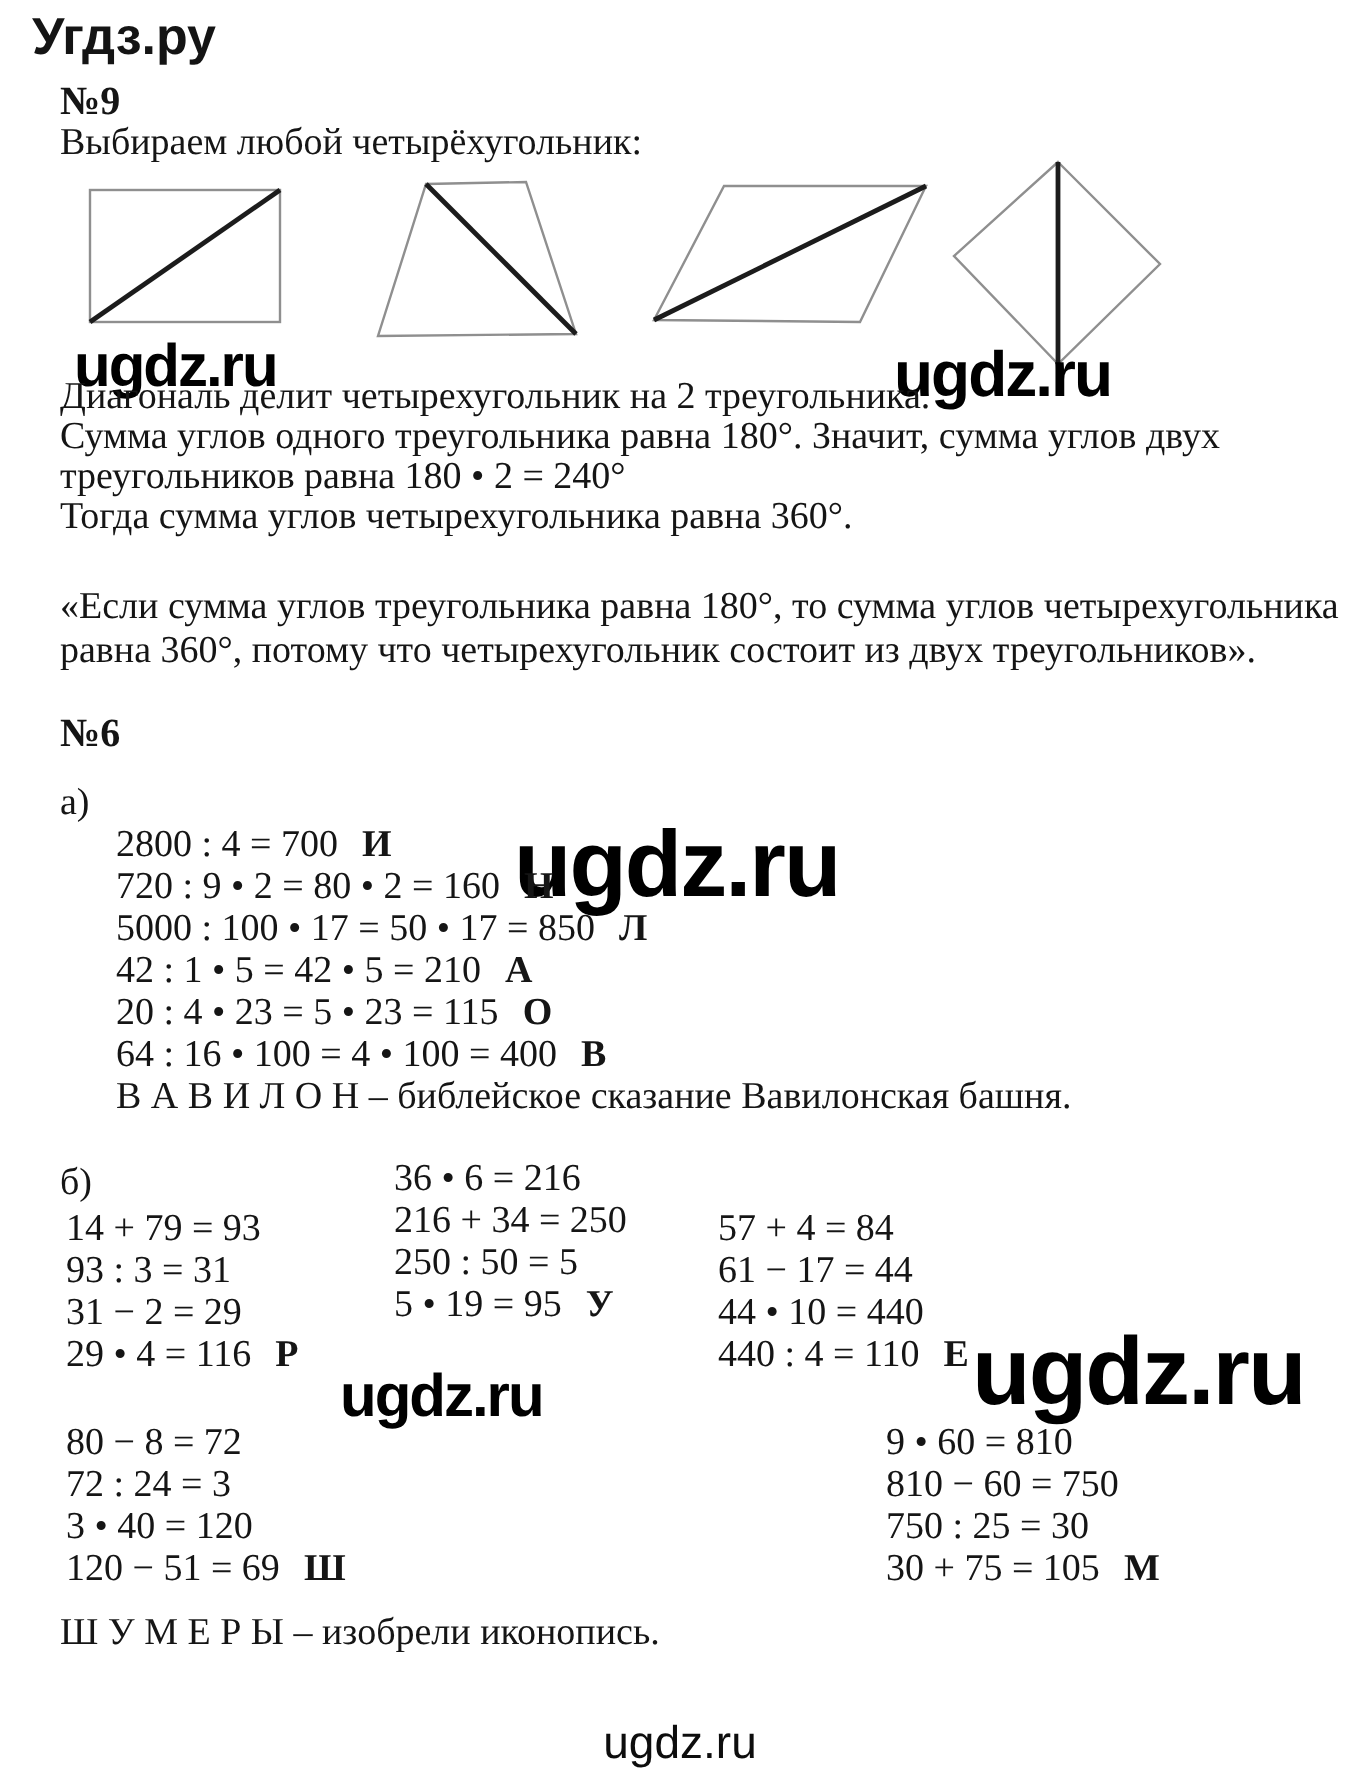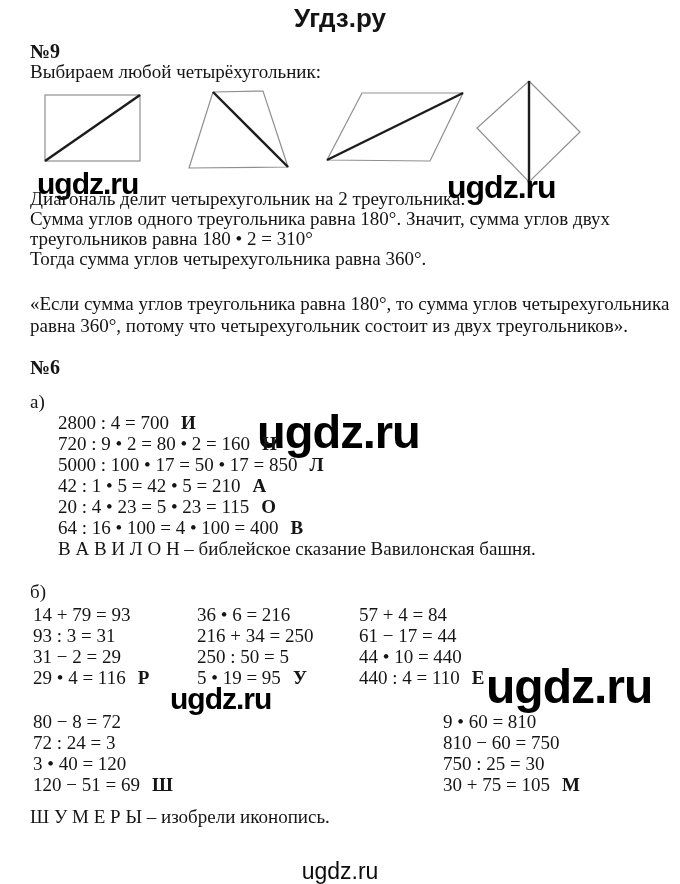--- a/index.html
+++ b/index.html
@@ -44,21 +44,21 @@
     color: #0d0d0d;
     letter-spacing: 0px;
   }
   svg { display: block; }
 </style>
 </head>
 <body>
 
 <div class="page">
 
-  <div class="abs site-logo" style="left:0; right:0; top:3px; text-align:center;">Угдз.ру</div>
+  <div class="abs site-logo" style="left:0; right:0; top:3px; text-align:left;padding-left:16px;">Угдз.ру</div>
 
   <div class="abs task-no" style="left:30px; top:40px;">№9</div>
   <div class="abs" style="left:30px; top:61px;">Выбираем любой четырёхугольник:</div>
 
   <svg class="abs" style="left:0; top:76px;" width="680" height="112" viewBox="0 0 680 112">
     <g>
       <rect x="45" y="19" width="95" height="66" fill="none" stroke="#8f8f8f" stroke-width="1.2"></rect>
       <line x1="45" y1="85" x2="140" y2="19" stroke="#1c1c1c" stroke-width="2.4"></line>
     </g>
     <g>
@@ -74,21 +74,21 @@
       <line x1="529" y1="5" x2="529" y2="106" stroke="#1c1c1c" stroke-width="2.4"></line>
     </g>
   </svg>
 
   <div class="wm" style="left:37px; top:169px; font-size:30px;">ugdz.ru</div>
   <div class="wm" style="left:447px; top:171px; font-size:32px;">ugdz.ru</div>
 
   <div class="abs" style="left:30px; top:189px;">
     <div class="sol-line">Диагональ делит четырехугольник на 2 треугольника.</div>
     <div class="sol-line">Сумма углов одного треугольника равна 180°. Значит, сумма углов двух</div>
-    <div class="sol-line">треугольников равна 180 • 2 = 310°</div>
+    <div class="sol-line">треугольников равна 180 • 2 = 240°</div>
     <div class="sol-line">Тогда сумма углов четырехугольника равна 360°.</div>
   </div>
 
   <div class="abs" style="left:30px; top:293px;">
     <div class="line" style="height:22px; line-height:22px;">«Если сумма углов треугольника равна 180°, то сумма углов четырехугольника</div>
     <div class="line" style="height:22px; line-height:22px;">равна 360°, потому что четырехугольник состоит из двух треугольников».</div>
   </div>
 
   <div class="abs task-no" style="left:30px; top:356px;">№6</div>
   <div class="abs" style="left:30px; top:391px;">а)</div>
@@ -106,21 +106,21 @@
   </div>
 
   <div class="abs" style="left:30px; top:581px;">б)</div>
 
   <div class="abs mcol" style="left:33px; top:604px;">
     <div class="line"><span>14 + 79 = 93</span></div>
     <div class="line"><span>93 : 3 = 31</span></div>
     <div class="line"><span>31 − 2 = 29</span></div>
     <div class="line"><span>29 • 4 = 116</span><span class="ans">Р</span></div>
   </div>
-  <div class="abs mcol" style="left:197px; top:604px;">
+  <div class="abs mcol" style="left:197px; top:579px;">
     <div class="line"><span>36 • 6 = 216</span></div>
     <div class="line"><span>216 + 34 = 250</span></div>
     <div class="line"><span>250 : 50 = 5</span></div>
     <div class="line"><span>5 • 19 = 95</span><span class="ans">У</span></div>
   </div>
   <div class="abs mcol" style="left:359px; top:604px;">
     <div class="line"><span>57 + 4 = 84</span></div>
     <div class="line"><span>61 − 17 = 44</span></div>
     <div class="line"><span>44 • 10 = 440</span></div>
     <div class="line"><span>440 : 4 = 110</span><span class="ans">Е</span></div>

